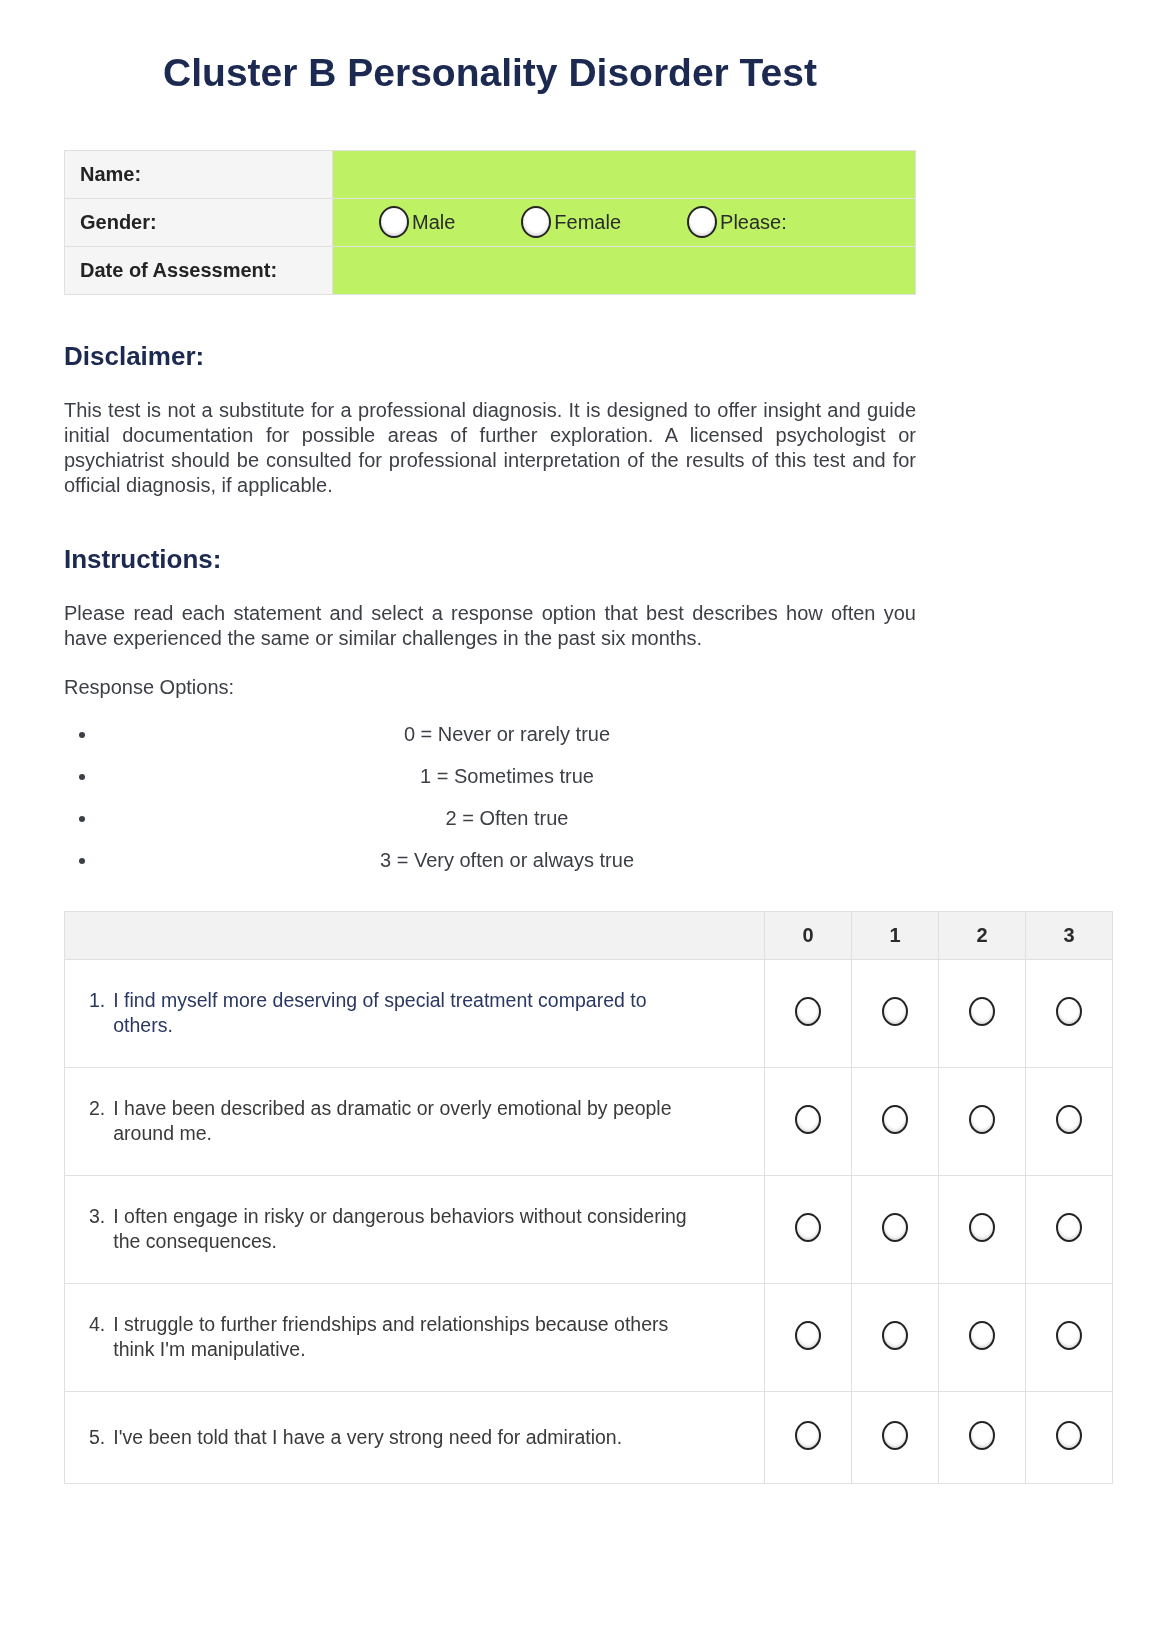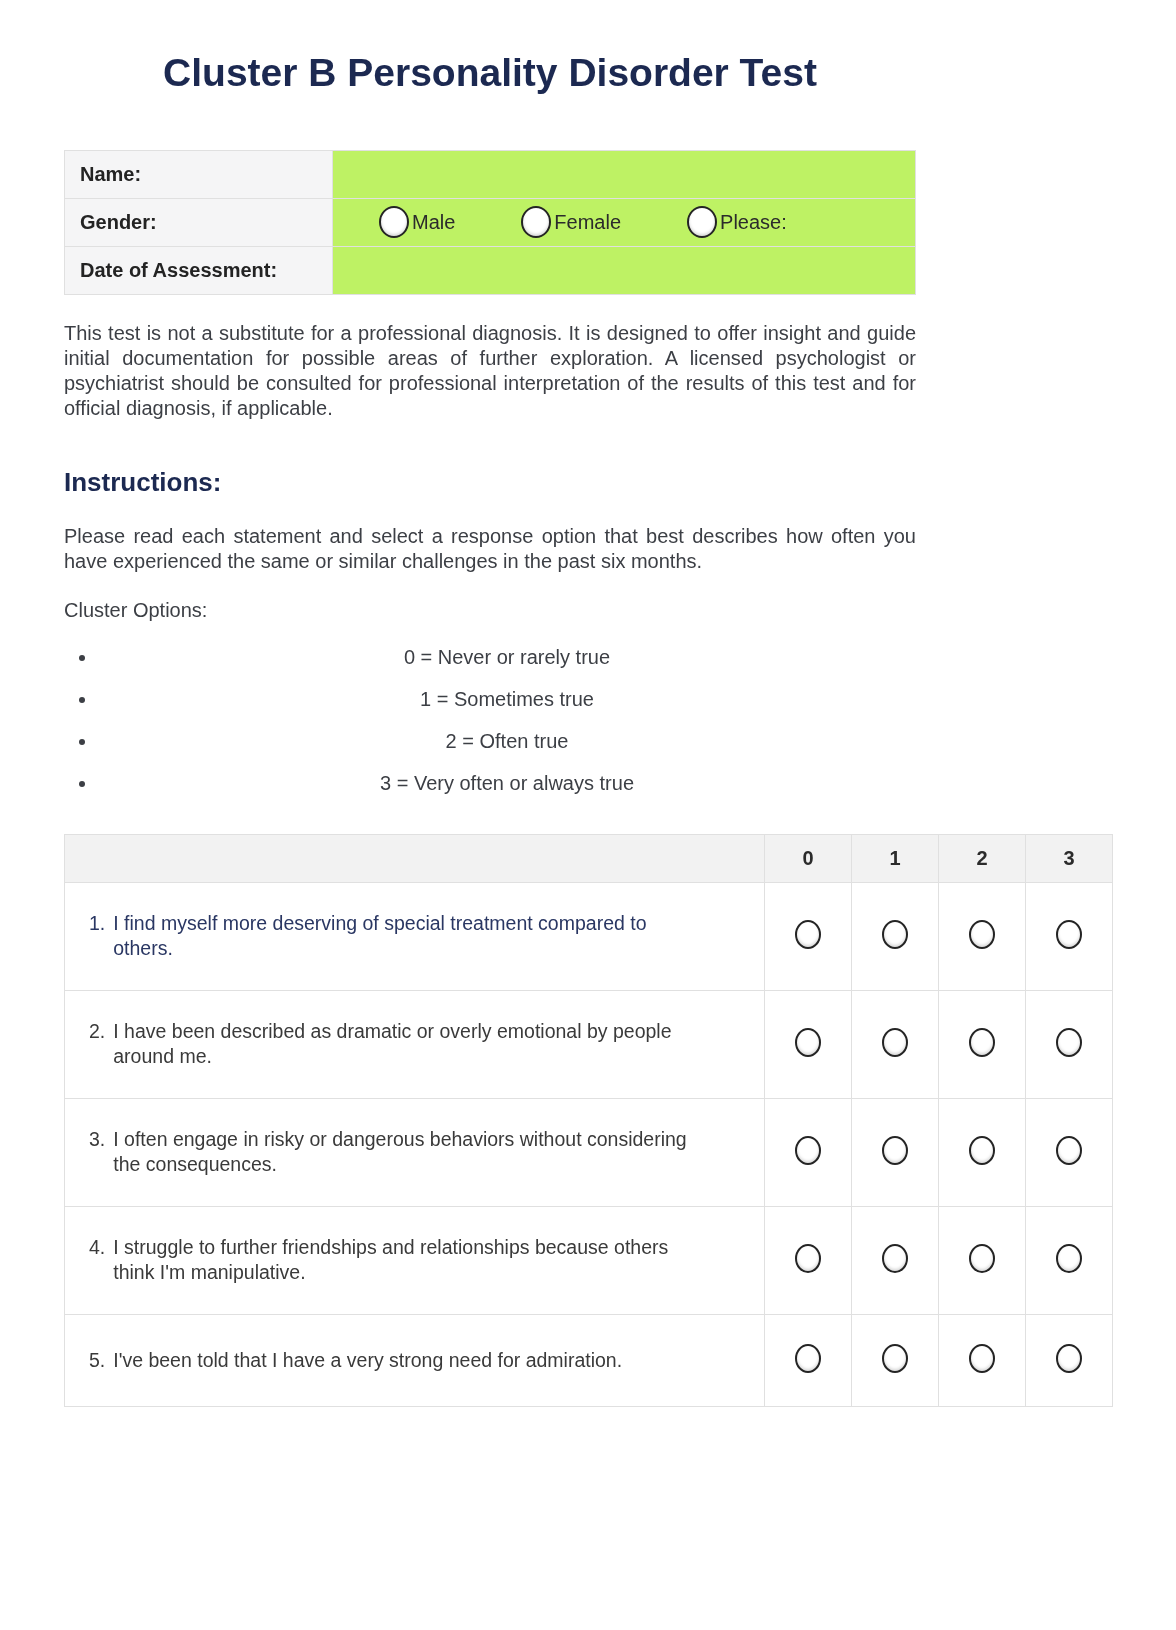--- a/index.html
+++ b/index.html
@@ -191,26 +191,27 @@
           </div>
         </td>
       </tr>
       <tr>
         <td class="info-label">Date of Assessment:</td>
         <td class="info-value"></td>
       </tr>
     </tbody>
   </table>
 
+  <h2 class="section-heading">Disclaimer:</h2>
   <p class="body-par">This test is not a substitute for a professional diagnosis. It is designed to offer insight and guide initial documentation for possible areas of further exploration. A licensed psychologist or psychiatrist should be consulted for professional interpretation of the results of this test and for official diagnosis, if applicable.</p>
 
   <h2 class="section-heading">Instructions:</h2>
   <p class="body-par">Please read each statement and select a response option that best describes how often you have experienced the same or similar challenges in the past six months.</p>
 
-  <p class="plain-par">Cluster Options:</p>
+  <p class="plain-par">Response Options:</p>
   <ul class="options-list">
     <li>0 = Never or rarely true</li>
     <li>1 = Sometimes true</li>
     <li>2 = Often true</li>
     <li>3 = Very often or always true</li>
   </ul>
 
   <table class="quiz-table">
     <colgroup>
       <col class="q-col">

